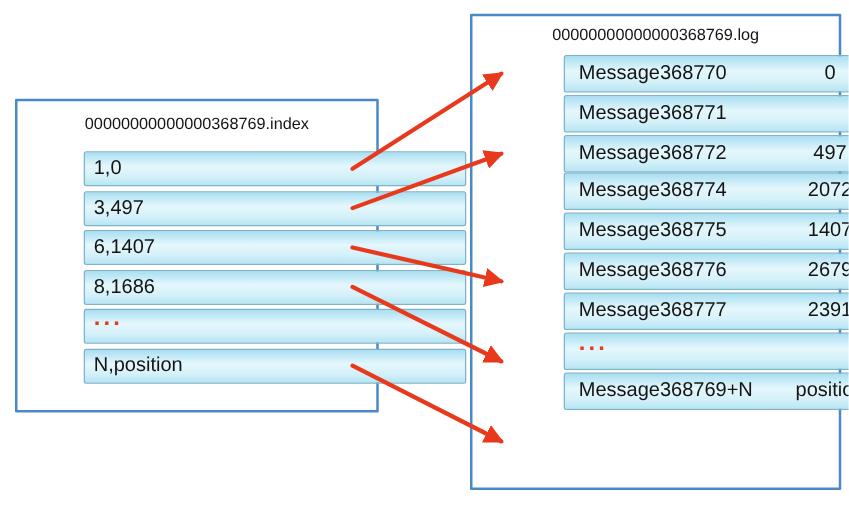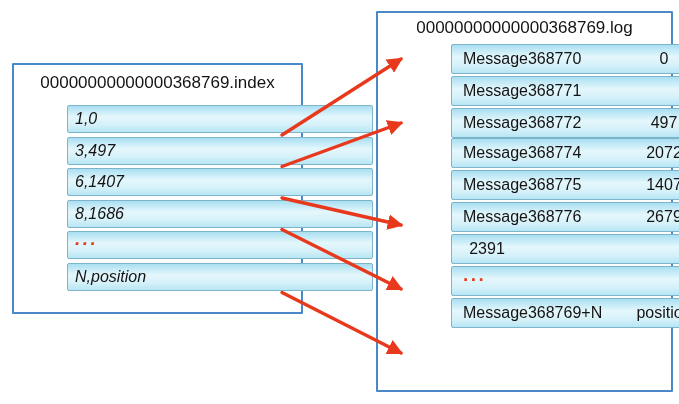--- a/index.html
+++ b/index.html
@@ -1,30 +1,30 @@
 <!DOCTYPE html>
 <html style="--box-border: #4a89c8; --row-border: #7db4c9; --row-fill-top: #a9dff2; --row-fill-light: #e4f7fc; --row-fill-bottom: #b7e6f4; --arrow: #e8391d; --text: #141414;"><head>
 <meta charset="utf-8">
 <style>
   html,body{margin:0;padding:0;background:#ffffff;}
   body{font-family:"Liberation Sans","DejaVu Sans",sans-serif;}
   .canvas{position:relative;width:679px;height:404px;background:#ffffff;overflow:hidden;}
 
   .file-box{position:absolute;box-sizing:border-box;border:2px solid var(--box-border,#4a89c8);
             background:#ffffff;border-radius:1px;}
-  .index-box{left:12px;top:63px;width:291px;height:251px;}
+  .index-box{left:12px;top:79px;width:291px;height:251px;}
   .log-box{left:376px;top:11px;width:297px;height:381px;}
 
-  .box-title{text-align:center;font-size:17px;line-height:20px;color:var(--text,#141414);
+  .box-title{text-align:center;font-size:13px;line-height:20px;color:var(--text,#141414);
              white-space:nowrap;}
   .index-box .box-title{margin-top:8px;}
   .log-box .box-title{margin-top:5px;}
 
   .rows{position:absolute;padding-left:48px;}
-  .index-box .rows{left:5px;top:40px;width:306px;font-style:italic;}
+  .index-box .rows{left:5px;top:40px;width:306px;}
   .log-box .rows{left:25px;top:31px;width:249px;}
 
   .row{box-sizing:border-box;border:1px solid var(--row-border,#7db4c9);border-radius:2px;
        background:linear-gradient(180deg,var(--row-fill-top,#a9dff2) 0%,
                  var(--row-fill-light,#e4f7fc) 42%,#d6f1f9 72%,
                  var(--row-fill-bottom,#b7e6f4) 100%);
        display:flex;align-items:center;font-size:16px;color:var(--text,#141414);}
   .index-row{height:28px;margin-bottom:3.5px;padding-left:7px;}
   .log-row{height:30px;margin-bottom:2px;}
   .log-row:nth-child(3){margin-bottom:0;}
@@ -87,20 +87,21 @@
   </div>
         <div class="row log-row">
     <span class="label">Message368775</span>
     <span class="value">1407</span>
   </div>
         <div class="row log-row">
     <span class="label">Message368776</span>
     <span class="value">2679</span>
   </div>
         <div class="row log-row">
+    <span class="label">Message368777</span>
     <span class="value">2391</span>
   </div>
         <div class="row log-row">
     <span class="label ellipsis">...</span>
     <span class="value"></span>
   </div>
         <div class="row log-row">
     <span class="label">Message368769+N</span>
     <span class="value">position</span>
   </div>

